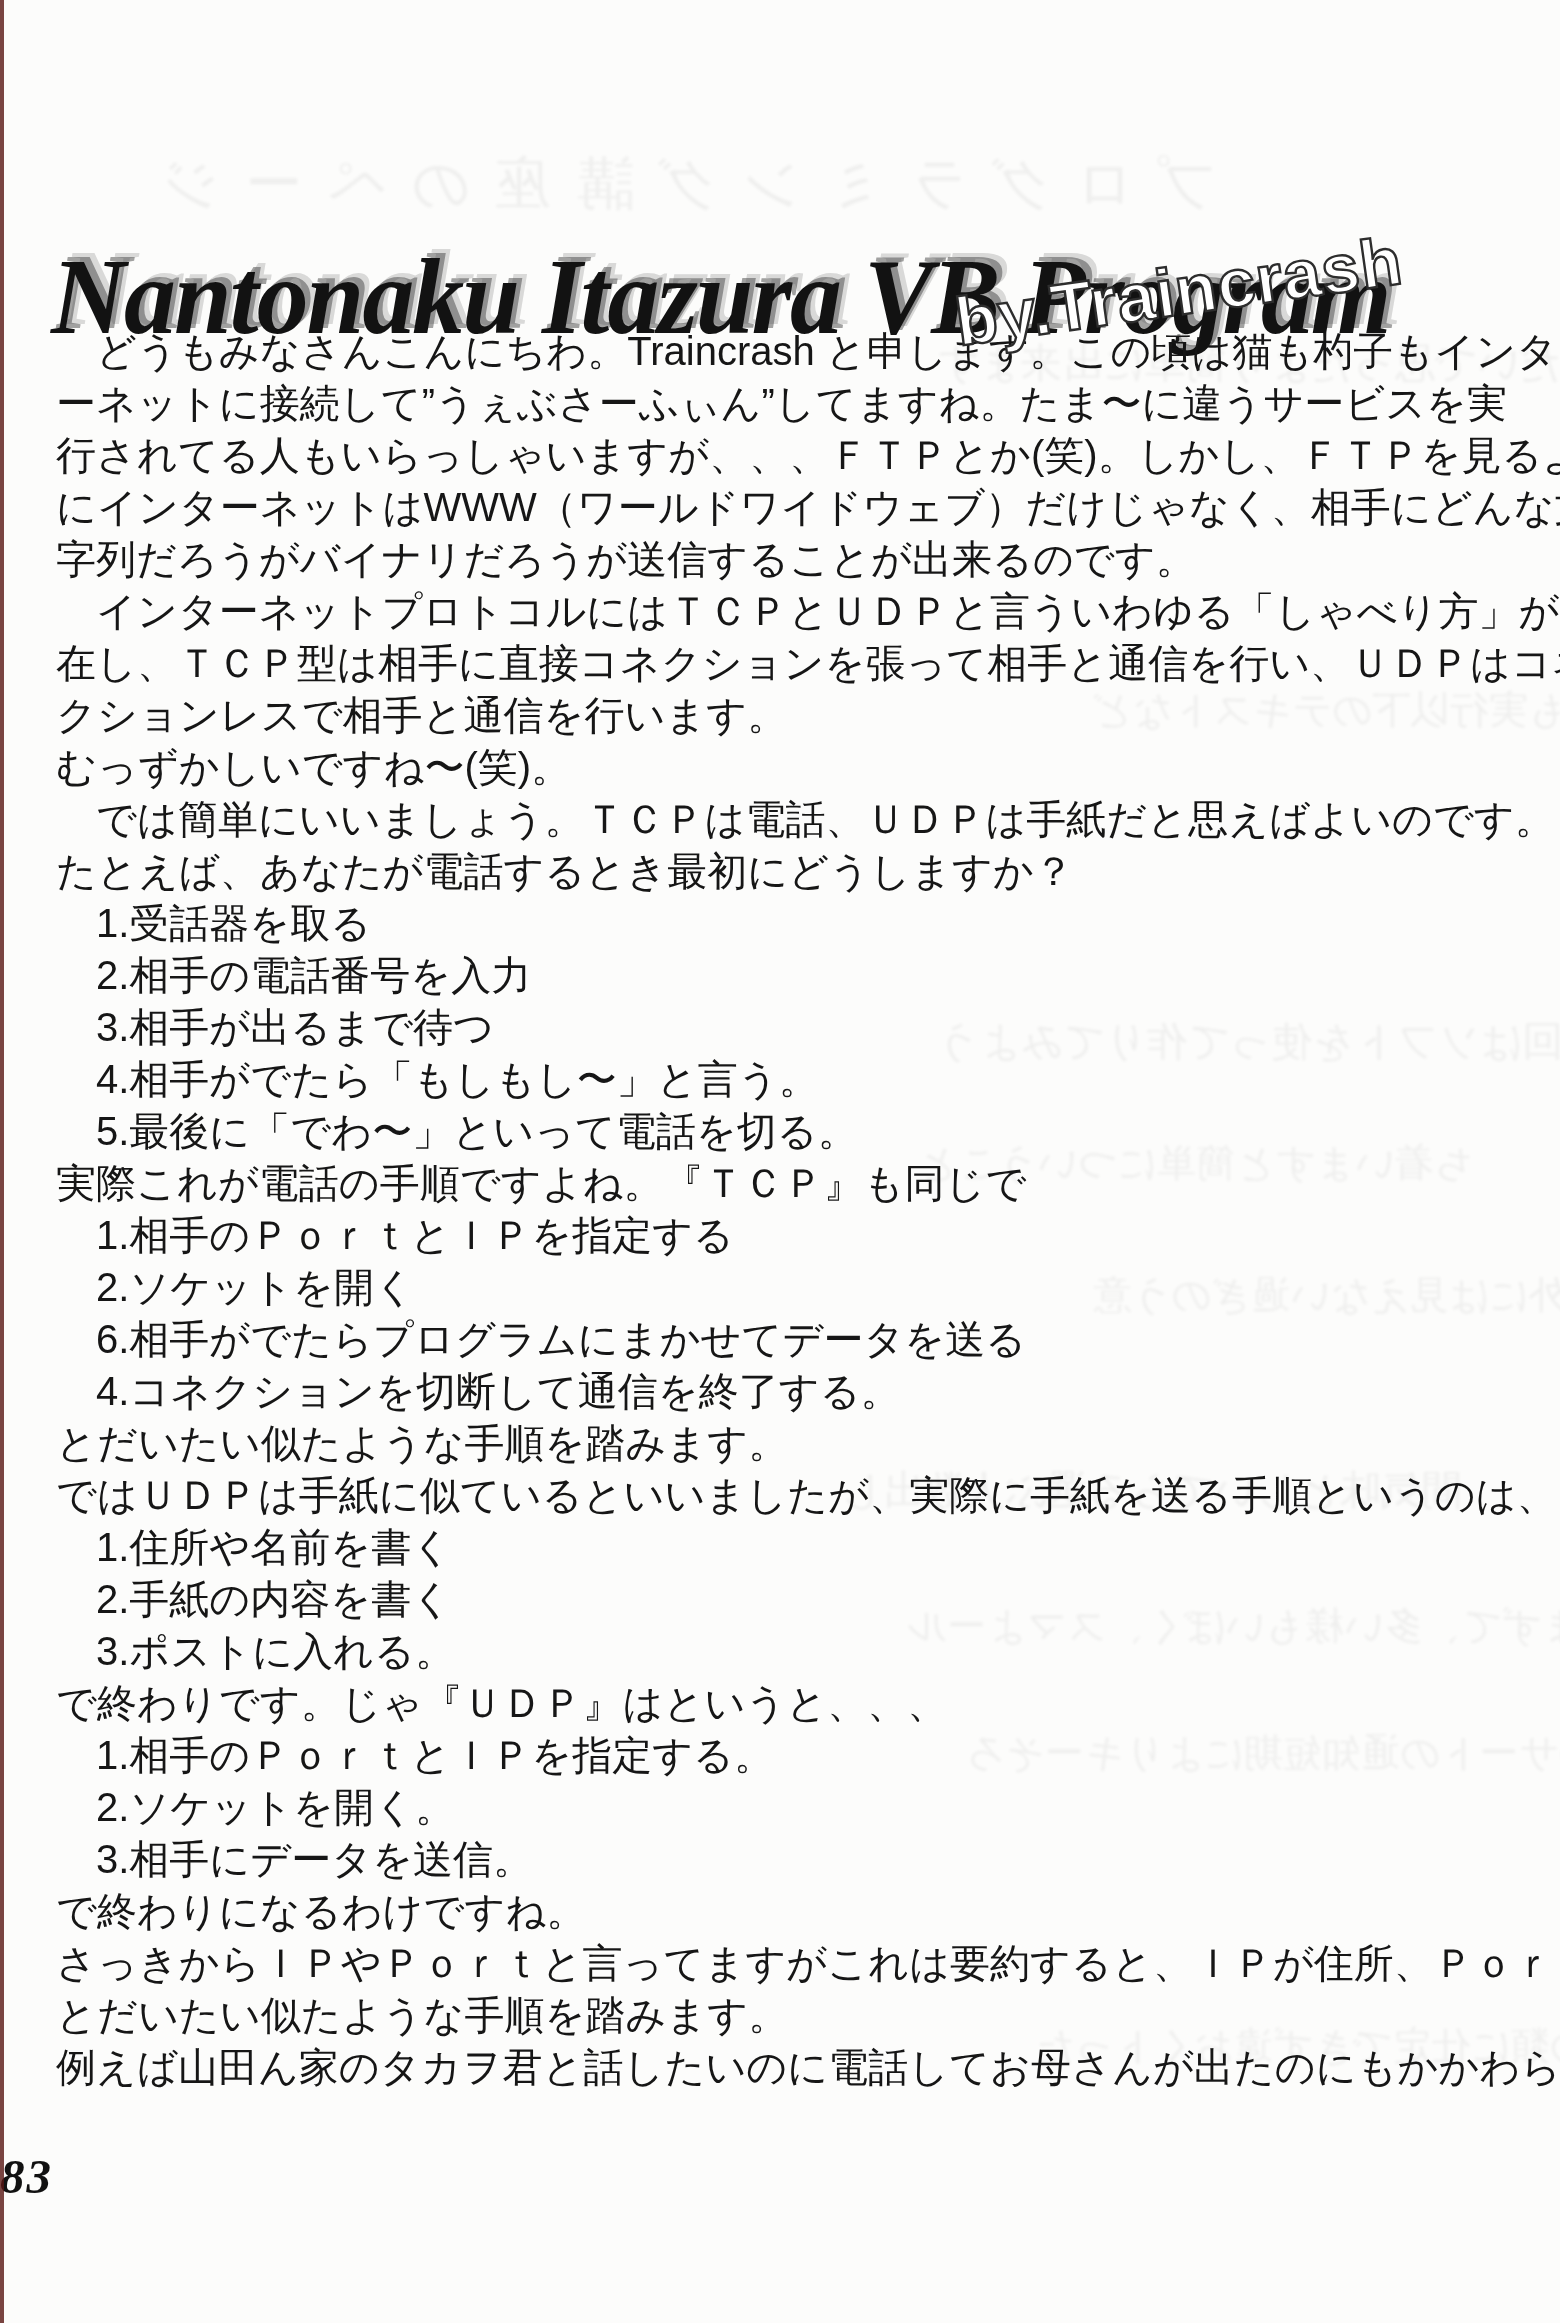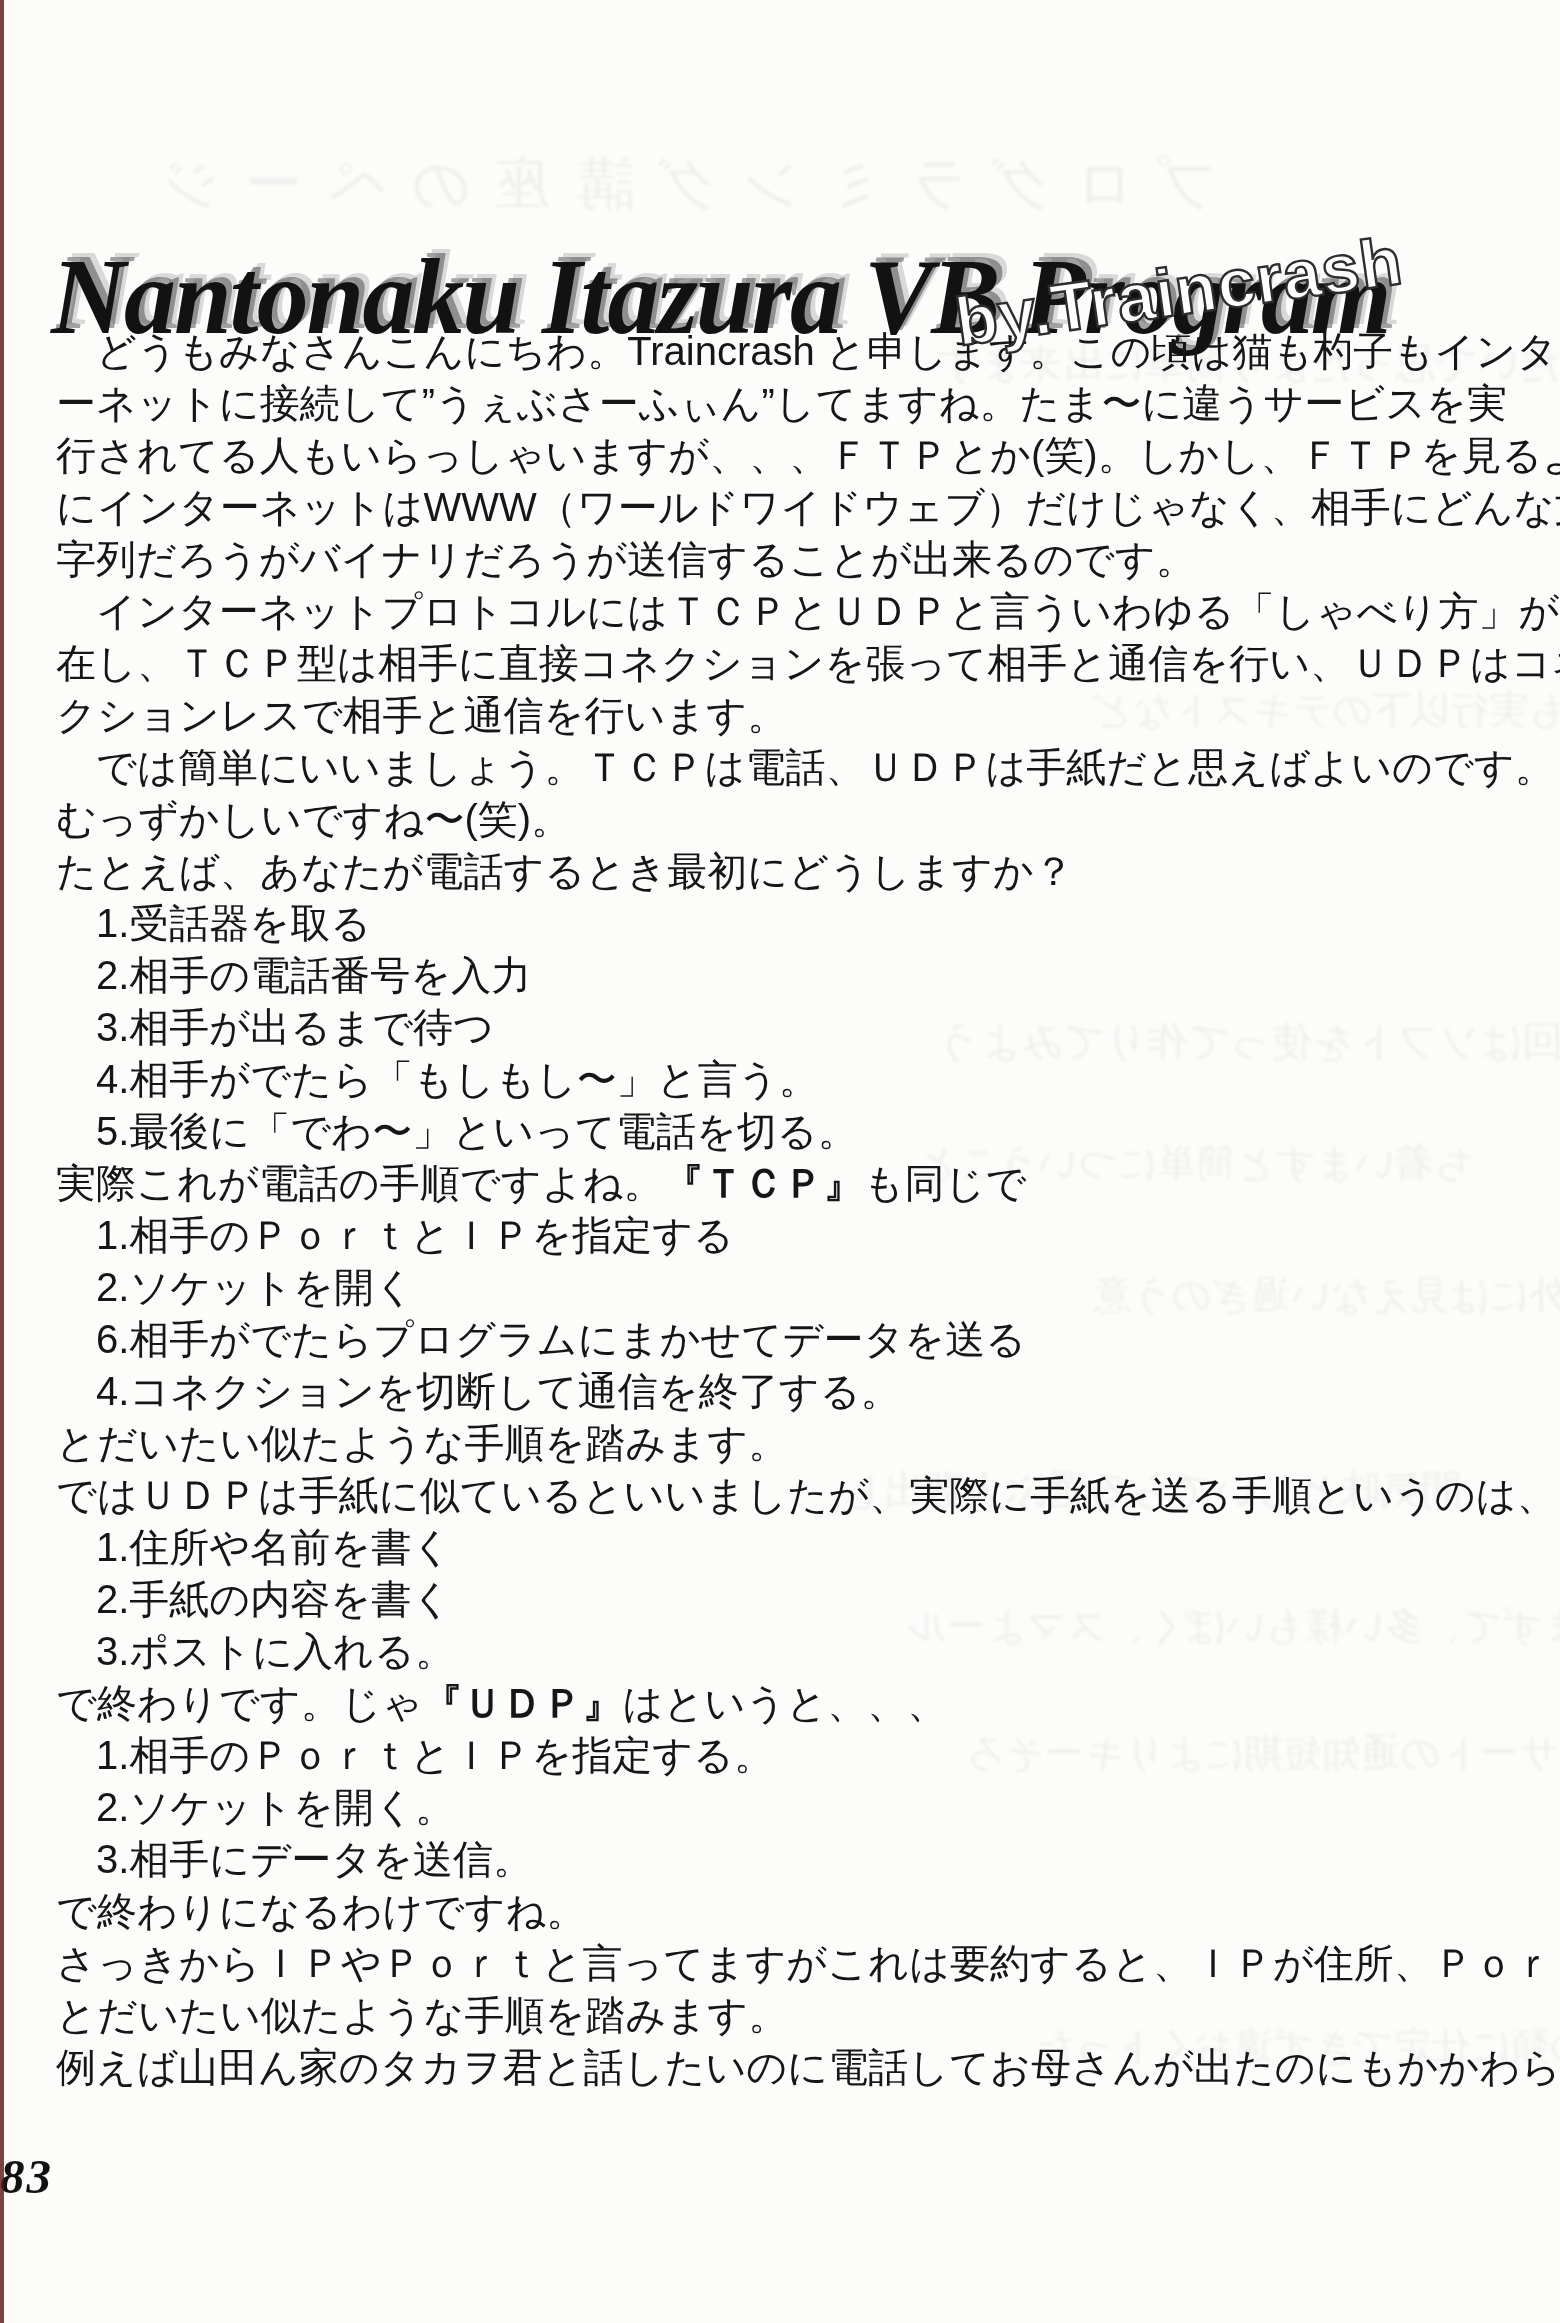--- a/index.html
+++ b/index.html
@@ -27,21 +27,21 @@
     font-size:68px; font-weight:bold; letter-spacing:1px;
     color:#ffffff; -webkit-text-stroke:2.4px #2d2d2d;
     transform:rotate(-8deg); transform-origin:left center;
     white-space:nowrap;
   }
   .body-text {
     position:absolute; left:56px; top:325px; width:1458px; z-index:2;
     font-size:40px; line-height:52px; color:#161616;
   }
   .line { white-space:pre; }
-  .bold { font-weight:700; }
+  .bold { font-weight:400; }
   .page-num {
     position:absolute; top:2148px; left:0; width:1536px; z-index:2;
     text-align:left;
     font-family:"Liberation Serif", serif;
     font-weight:bold; font-style:italic;
     font-size:49px; letter-spacing:2px; color:#111111;
   }
   .ghost {
     position:absolute; z-index:1; color:#4a4a4a; opacity:.07;
     filter:blur(1.5px); transform:scaleX(-1); white-space:nowrap;
@@ -81,22 +81,22 @@
 
   <div class="body-text" id="body-text">
       <div class="line"><span>　どうもみなさんこんにちわ。Traincrash と申します。この頃は猫も杓子もインタ</span></div>
       <div class="line"><span>ーネットに接続して”うぇぶさーふぃん”してますね。たま〜に違うサービスを実</span></div>
       <div class="line"><span>行されてる人もいらっしゃいますが、、、ＦＴＰとか(笑)。しかし、ＦＴＰを見るよう</span></div>
       <div class="line"><span>にインターネットはWWW（ワールドワイドウェブ）だけじゃなく、相手にどんな文</span></div>
       <div class="line"><span>字列だろうがバイナリだろうが送信することが出来るのです。</span></div>
       <div class="line"><span>　インターネットプロトコルにはＴＣＰとＵＤＰと言ういわゆる「しゃべり方」が存</span></div>
       <div class="line"><span>在し、ＴＣＰ型は相手に直接コネクションを張って相手と通信を行い、ＵＤＰはコネ</span></div>
       <div class="line"><span>クションレスで相手と通信を行います。</span></div>
+      <div class="line"><span>むっずかしいですね〜(笑)。</span></div>
       <div class="line"><span>　では簡単にいいましょう。ＴＣＰは電話、ＵＤＰは手紙だと思えばよいのです。</span></div>
-      <div class="line"><span>むっずかしいですね〜(笑)。</span></div>
       <div class="line"><span>たとえば、あなたが電話するとき最初にどうしますか？</span></div>
       <div class="line"><span>　1.受話器を取る</span></div>
       <div class="line"><span>　2.相手の電話番号を入力</span></div>
       <div class="line"><span>　3.相手が出るまで待つ</span></div>
       <div class="line"><span>　4.相手がでたら「もしもし〜」と言う。</span></div>
       <div class="line"><span>　5.最後に「でわ〜」といって電話を切る。</span></div>
       <div class="line"><span>実際これが電話の手順ですよね。</span><span class="bold">『ＴＣＰ』</span><span>も同じで</span></div>
       <div class="line"><span>　1.相手のＰｏｒｔとＩＰを指定する</span></div>
       <div class="line"><span>　2.ソケットを開く</span></div>
       <div class="line"><span>　6.相手がでたらプログラムにまかせてデータを送る</span></div>

